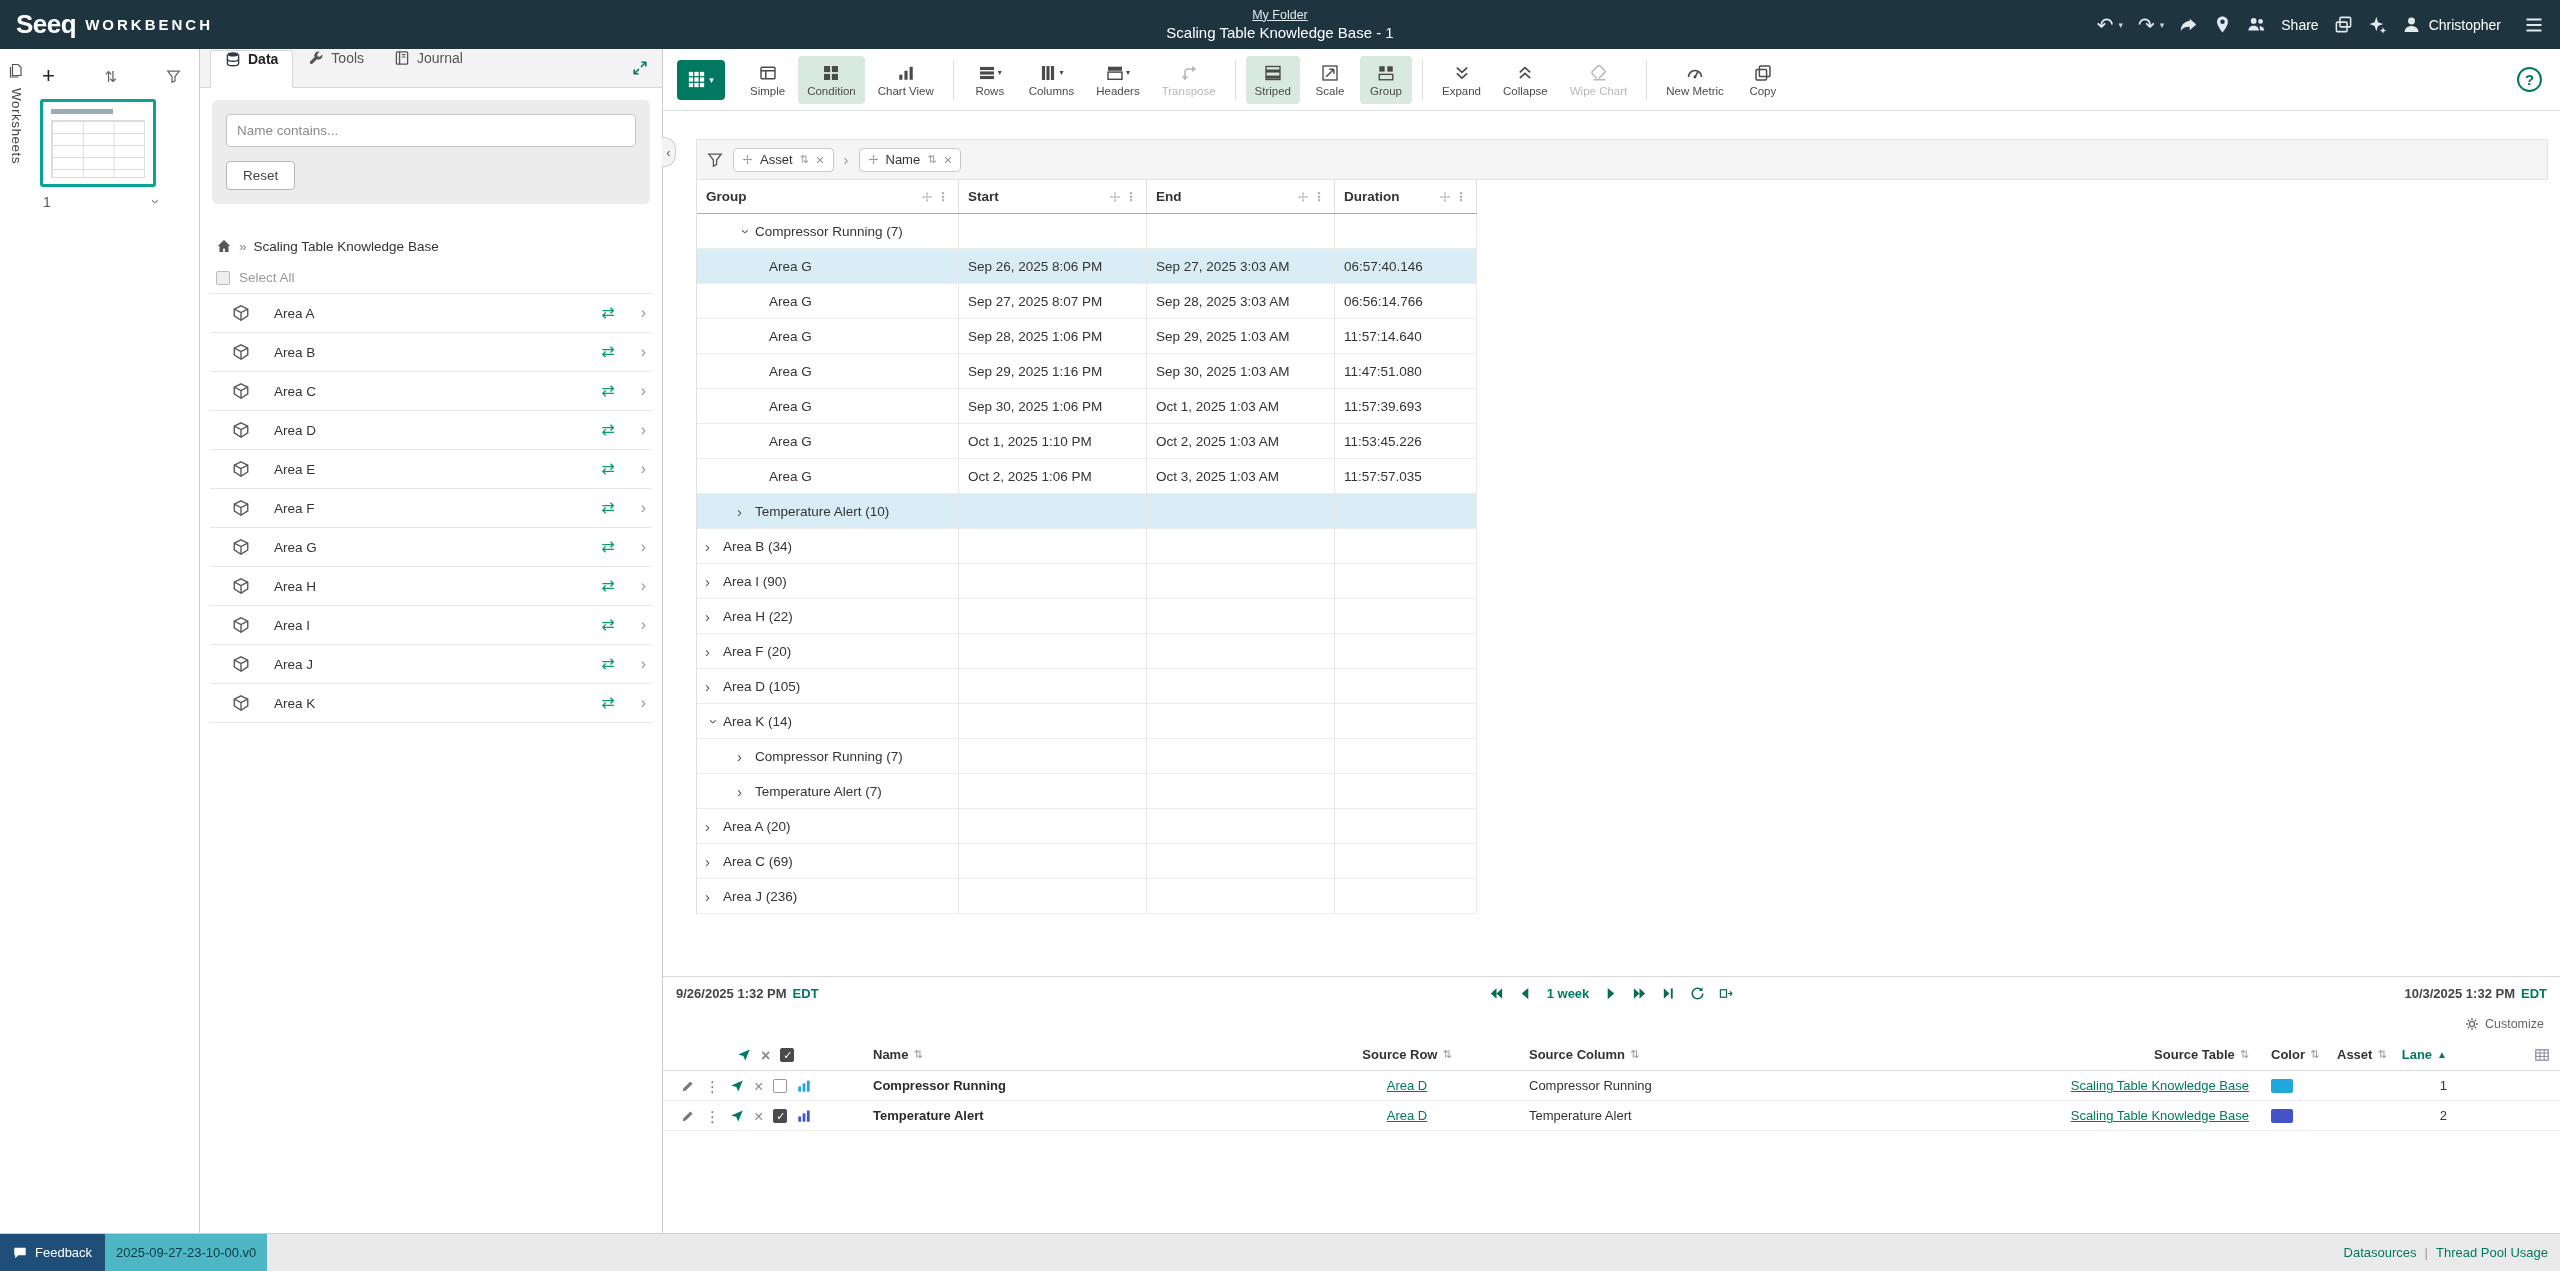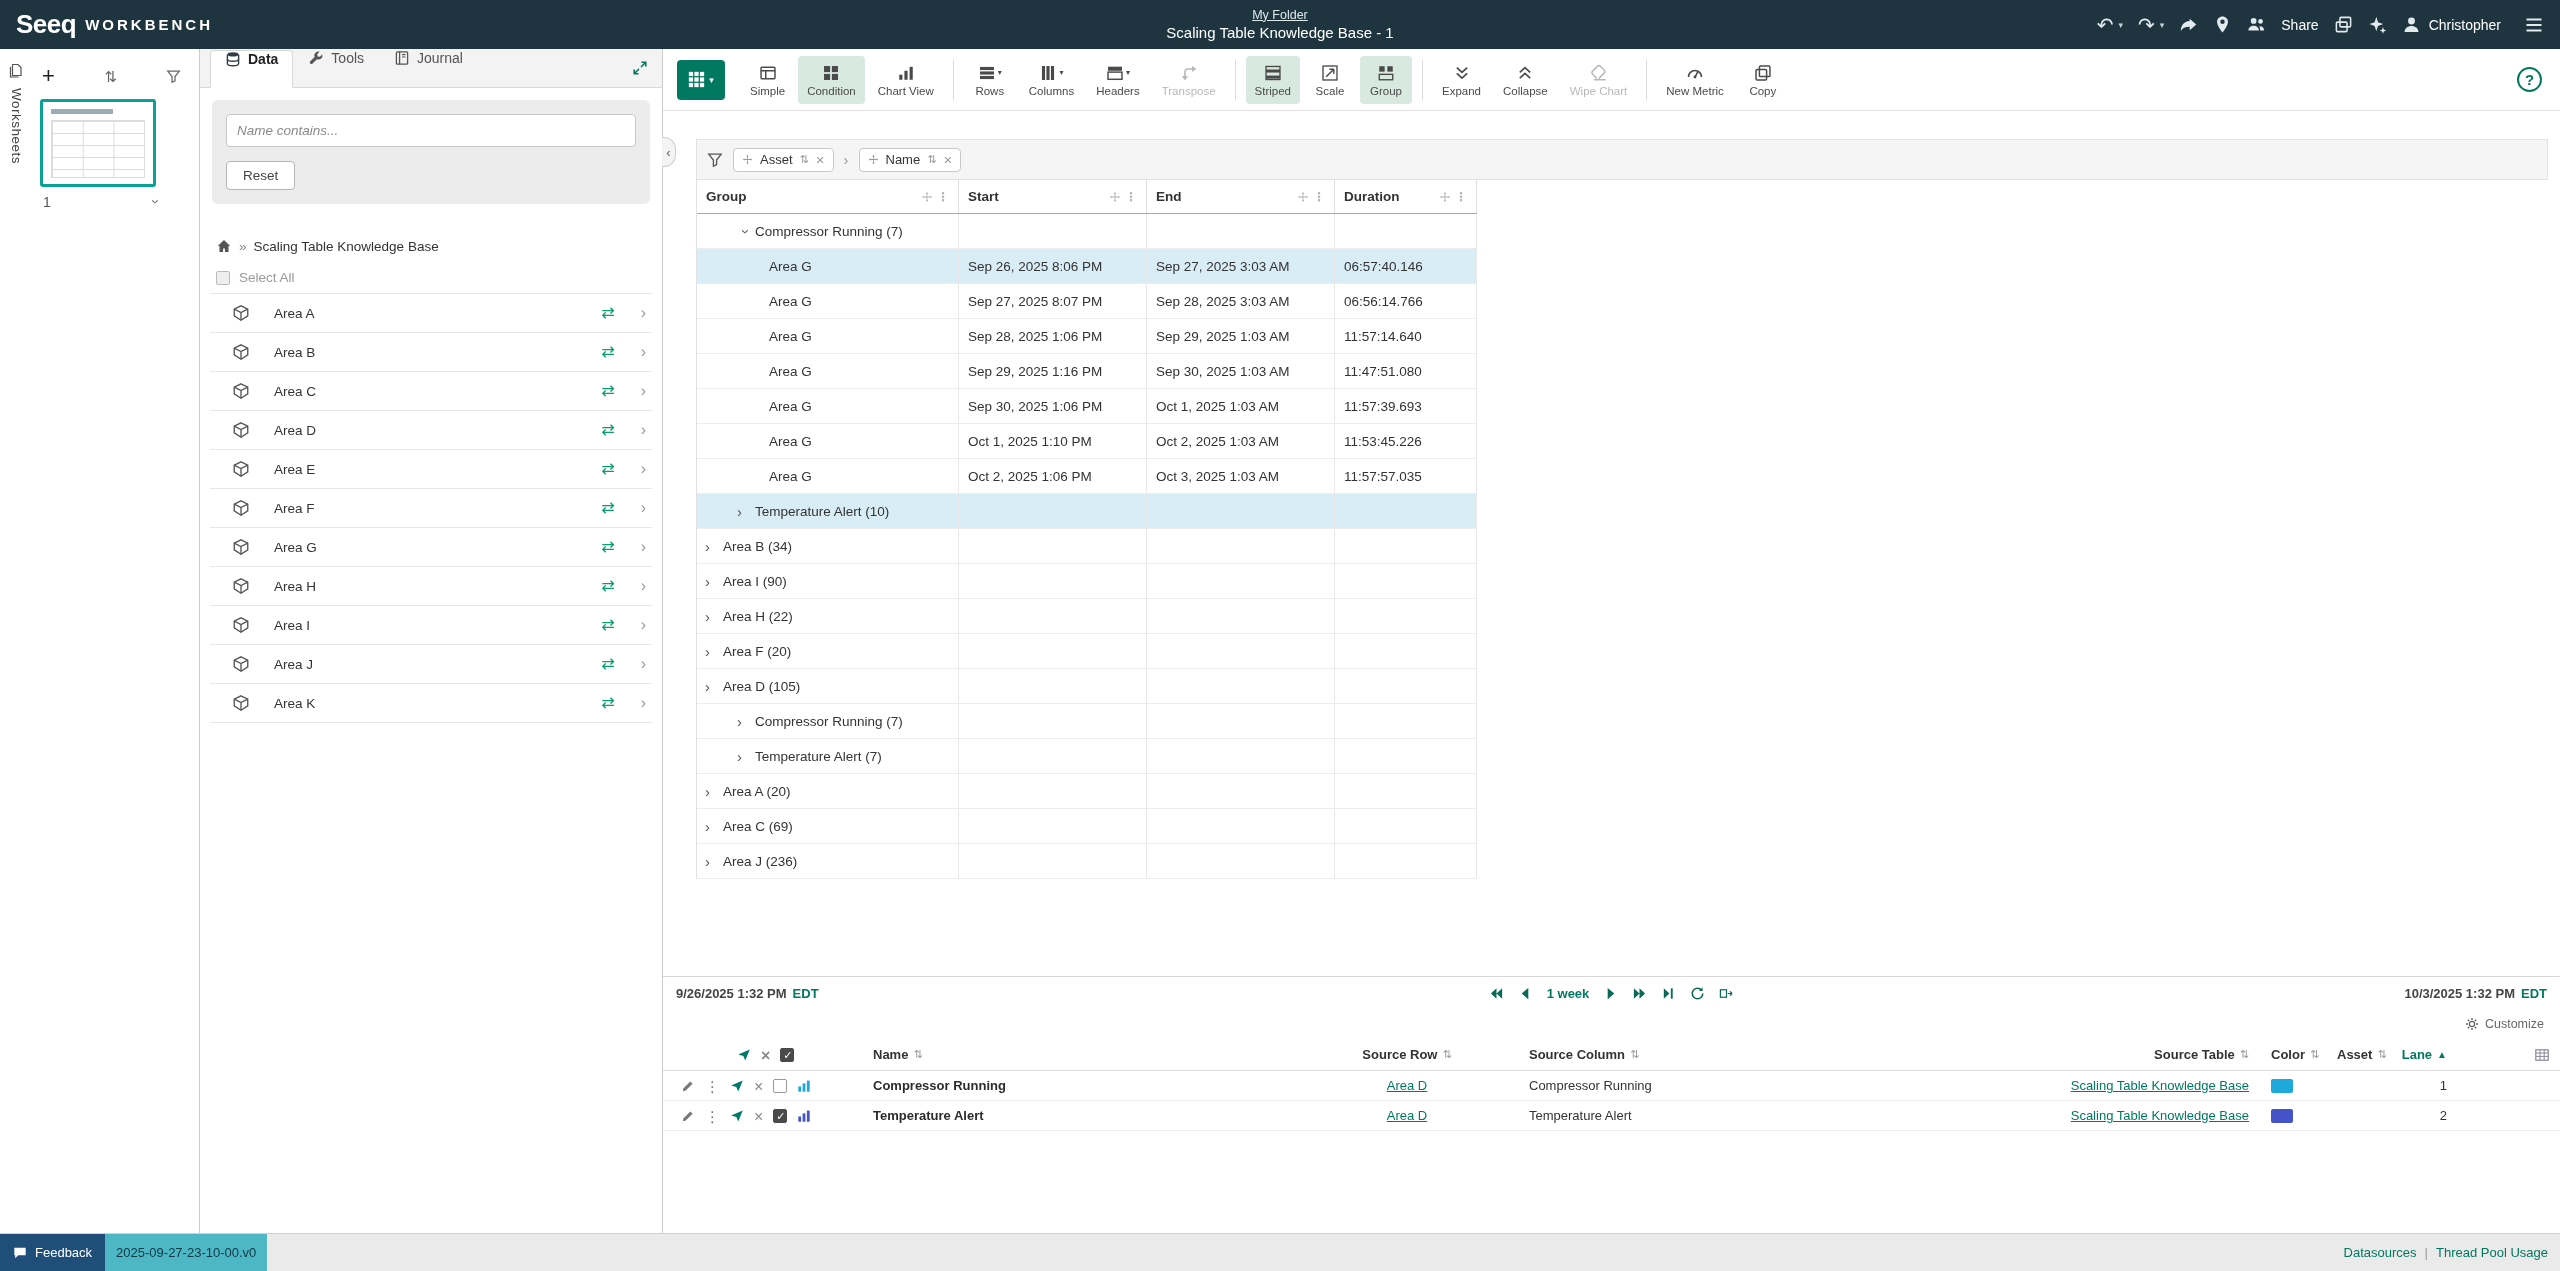--- a/index.html
+++ b/index.html
@@ -51,21 +51,21 @@
   .ptab{display:flex;align-items:flex-start;gap:7px;height:38px;padding:0 14px;font-size:14px;color:#555;cursor:pointer;border:1px solid transparent;}
   .ptab.active{background:#fff;border-color:#d8d8d8;border-bottom-color:#fff;border-radius:4px 4px 0 0;margin-bottom:-1px;color:#222;font-weight:bold;}
   .tabic{width:16px;height:16px;color:#555;}
   .ptab.active .tabic.greenic{color:#007960;}
   .ptab.active .tabic.darkic{color:#2e3d44;}
   .tab-expand{position:absolute;right:14px;top:11px;width:16px;height:16px;color:#007960;cursor:pointer;}
 
   
   .data-panel{width:463px;border-right:1px solid #ccc;display:flex;flex-direction:column;position:relative;background:#fff;flex:0 0 auto;}
   .search-box{margin:12px 12px 0;background:#ececec;border-radius:6px;padding:14px;flex:0 0 auto;}
-  .search-input{width:100%;height:33px;border:1px solid #c6c6c6;border-radius:4px;padding:0 10px;font-size:13.5px;font-family:inherit;color:#333;background:#fff;font-style:italic;}
+  .search-input{width:100%;height:33px;border:1px solid #c6c6c6;border-radius:4px;padding:0 10px;font-size:13.5px;font-family:inherit;color:#333;background:#fff;}
   .search-input::placeholder{color:#8a8a8a;}
   .reset-btn{margin-top:14px;padding:6px 16px;border:1px solid #b5b5b5;border-radius:4px;background:#fff;font-size:13.5px;color:#444;}
   .collapse-handle{position:absolute;right:-14px;top:88px;width:14px;height:30px;background:#f4f4f4;border:1px solid #ccc;border-left:none;border-radius:0 12px 12px 0;display:flex;align-items:center;justify-content:center;font-size:13px;color:#666;cursor:pointer;z-index:5;}
   .dp-breadcrumb{display:flex;align-items:center;gap:7px;margin:34px 16px 0;font-size:13.5px;color:#333;flex:0 0 auto;}
   .bc-home{width:16px;height:16px;color:#555;cursor:pointer;}
   .bc-sep{color:#888;}
   .select-all{display:flex;align-items:center;gap:9px;margin:16px 16px 8px;color:#9a9a9a;font-size:13.5px;}
   .cb{width:14px;height:14px;border:1px solid #999;border-radius:2px;background:#fff;display:inline-block;position:relative;flex:0 0 auto;cursor:pointer;}
   .cb.disabled{background:#eee;border-color:#bbb;cursor:default;}
   .cb.checked{background:#4a4a4a;border-color:#4a4a4a;}
@@ -833,20 +833,29 @@
               <div class="trow">
                 <div class="tc tc-g" style="padding-left: 8px;">
                   <span class="tree-arrow">›</span>
                   <span class="trow-label">Area D (105)</span>
                 </div>
                 <div class="tc"></div>
                 <div class="tc"></div>
                 <div class="tc"></div>
               </div>
               <div class="trow">
+                <div class="tc tc-g" style="padding-left: 8px;">
+                  <span class="tree-arrow expanded">›</span>
+                  <span class="trow-label">Area K (14)</span>
+                </div>
+                <div class="tc"></div>
+                <div class="tc"></div>
+                <div class="tc"></div>
+              </div>
+              <div class="trow">
                 <div class="tc tc-g" style="padding-left: 40px;">
                   <span class="tree-arrow">›</span>
                   <span class="trow-label">Compressor Running (7)</span>
                 </div>
                 <div class="tc"></div>
                 <div class="tc"></div>
                 <div class="tc"></div>
               </div>
               <div class="trow">
                 <div class="tc tc-g" style="padding-left: 40px;">

